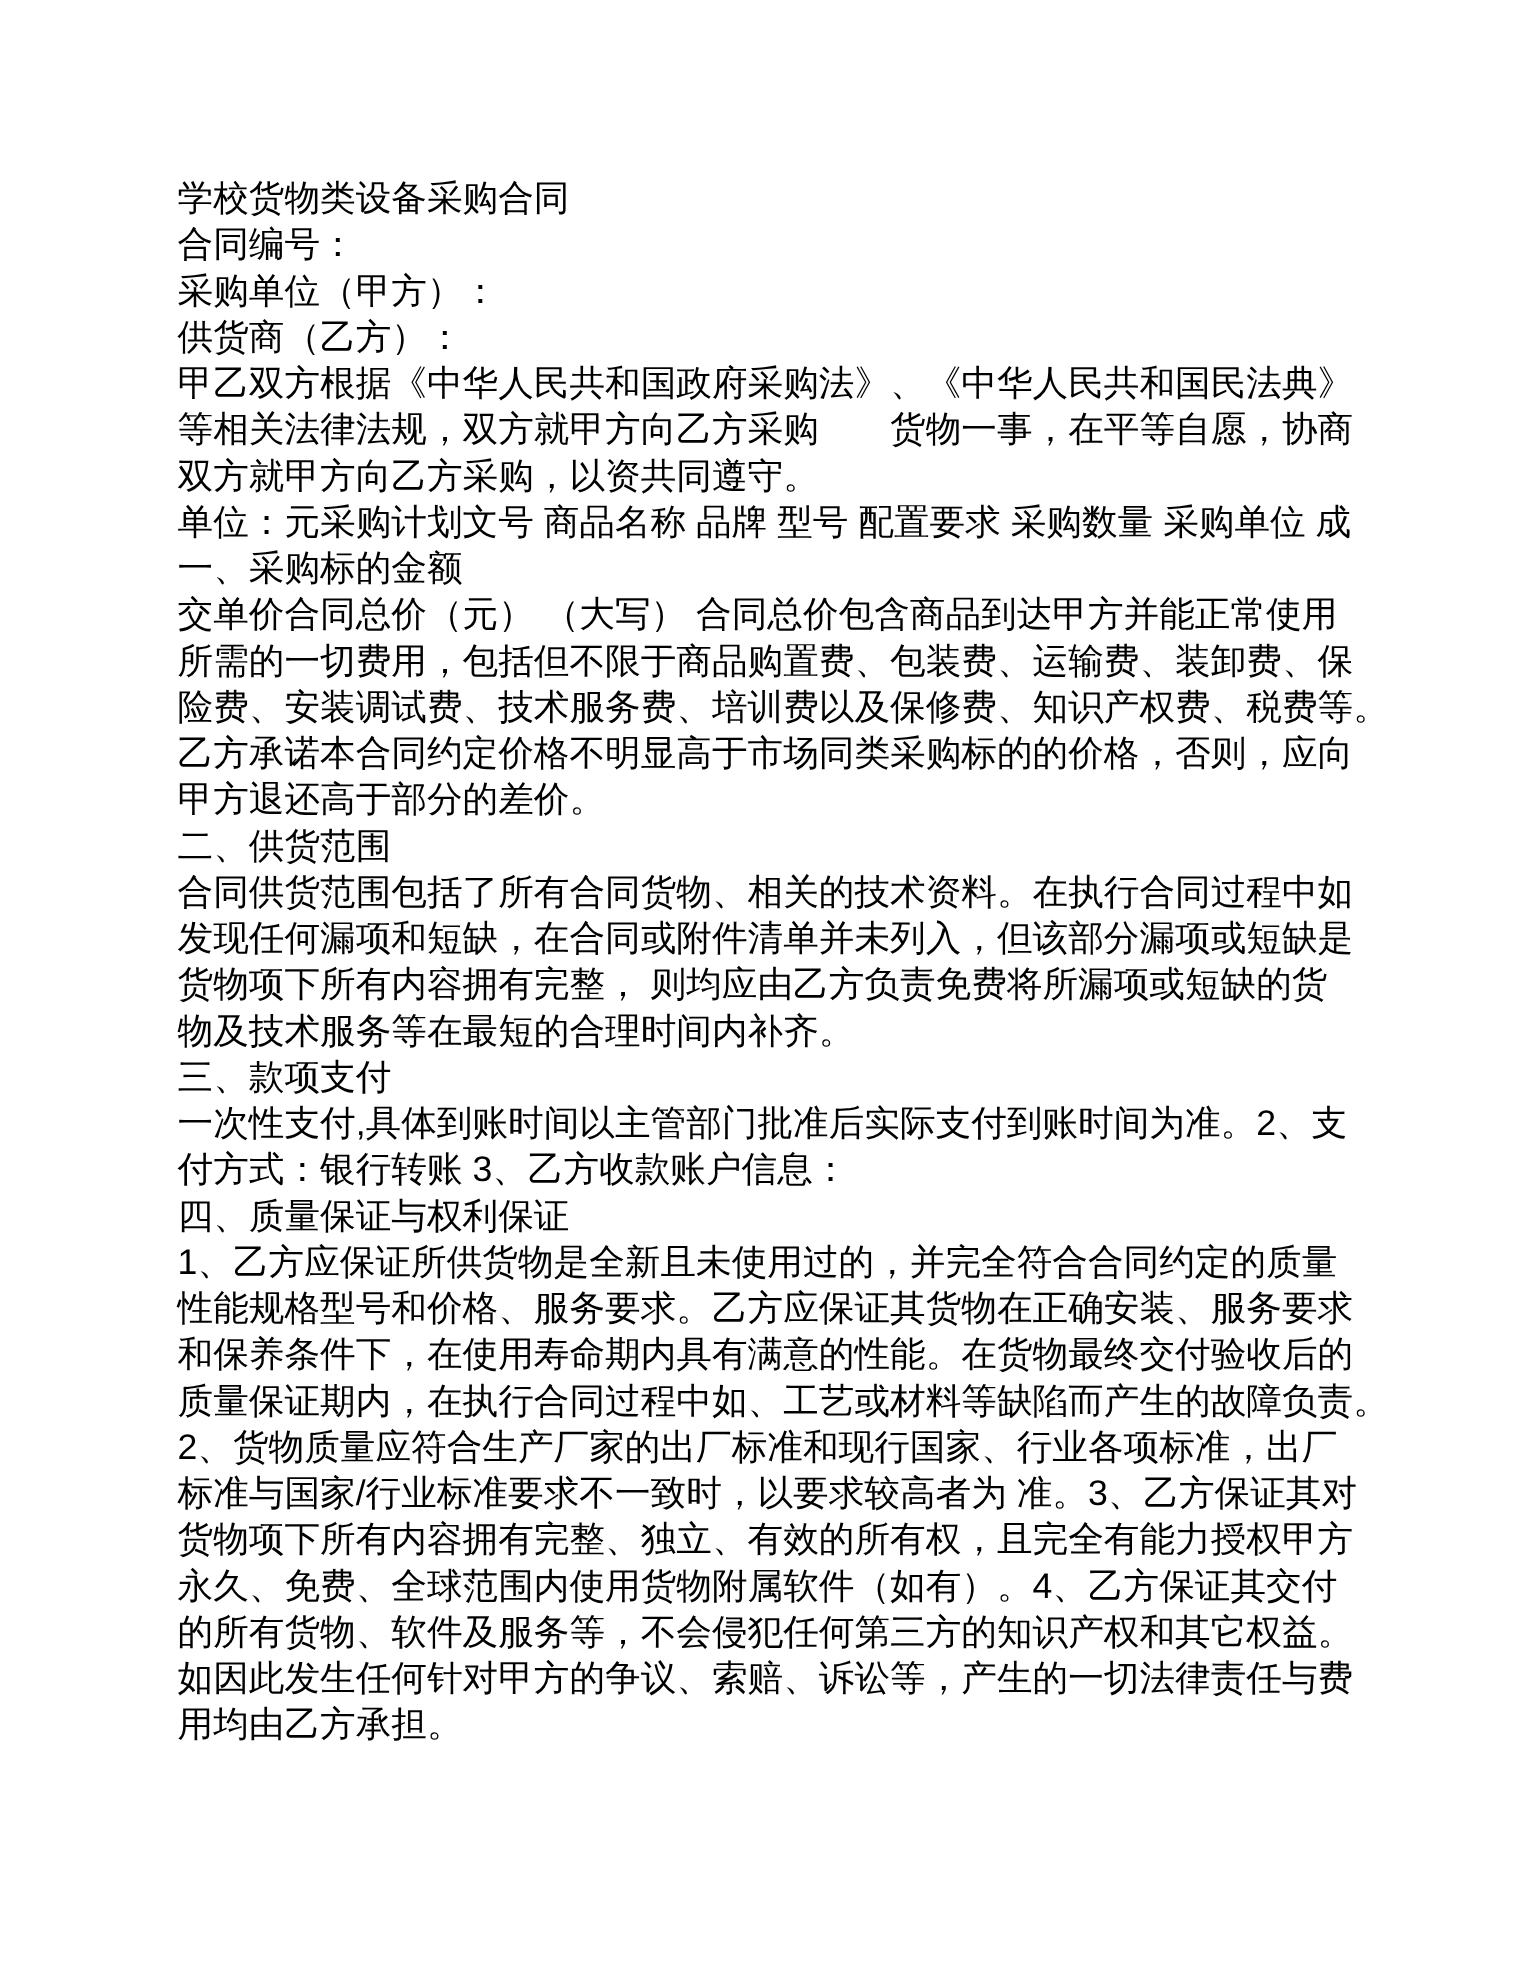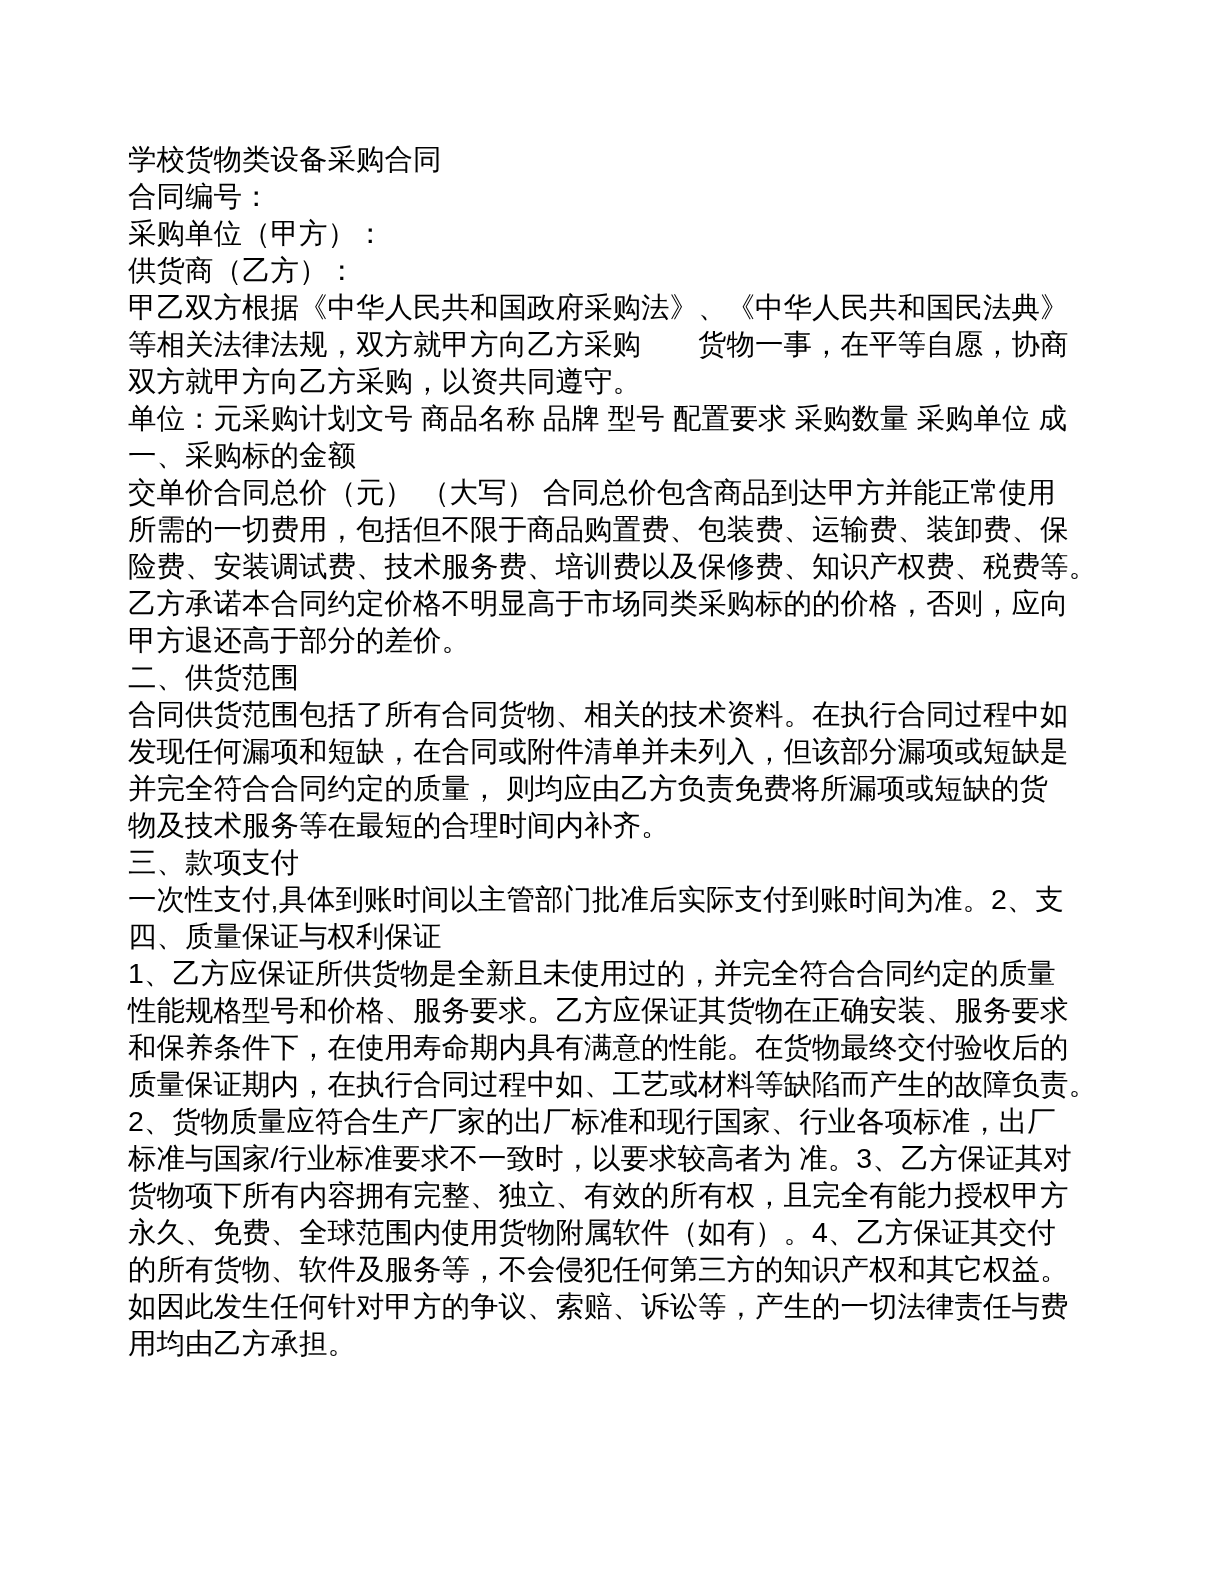--- a/index.html
+++ b/index.html
@@ -9,21 +9,21 @@
   body {
     width: 1224px;
     height: 1584px;
     background: #ffffff;
     position: relative;
     overflow: hidden;
     font-family: "Liberation Sans", sans-serif;
   }
   .doc {
     position: absolute;
-    left: 128px;
+    left: 142px;
     top: 141px;
     width: 950px;
     color: #000000;
     font-size: 28.5px;
     line-height: 37px;
     font-weight: 400;
     letter-spacing: 0;
   }
   .line {
     white-space: pre;
@@ -46,24 +46,25 @@
       <div class="line">单位：元采购计划文号 商品名称 品牌 型号 配置要求 采购数量 采购单位 成</div>
       <div class="line">一、采购标的金额</div>
       <div class="line">交单价合同总价（元） （大写） 合同总价包含商品到达甲方并能正常使用</div>
       <div class="line">所需的一切费用，包括但不限于商品购置费、包装费、运输费、装卸费、保</div>
       <div class="line">险费、安装调试费、技术服务费、培训费以及保修费、知识产权费、税费等。</div>
       <div class="line">乙方承诺本合同约定价格不明显高于市场同类采购标的的价格，否则，应向</div>
       <div class="line">甲方退还高于部分的差价。</div>
       <div class="line">二、供货范围</div>
       <div class="line">合同供货范围包括了所有合同货物、相关的技术资料。在执行合同过程中如</div>
       <div class="line">发现任何漏项和短缺，在合同或附件清单并未列入，但该部分漏项或短缺是</div>
-      <div class="line">并完全符合合同约定的质量， 则均应由乙方负责免费将所漏项或短缺的货</div>
+      <div class="line">货物项下所有内容拥有完整， 则均应由乙方负责免费将所漏项或短缺的货</div>
       <div class="line">物及技术服务等在最短的合理时间内补齐。</div>
       <div class="line">三、款项支付</div>
       <div class="line">一次性支付,具体到账时间以主管部门批准后实际支付到账时间为准。2、支</div>
+      <div class="line">付方式：银行转账 3、乙方收款账户信息：</div>
       <div class="line">四、质量保证与权利保证</div>
       <div class="line">1、乙方应保证所供货物是全新且未使用过的，并完全符合合同约定的质量</div>
       <div class="line">性能规格型号和价格、服务要求。乙方应保证其货物在正确安装、服务要求</div>
       <div class="line">和保养条件下，在使用寿命期内具有满意的性能。在货物最终交付验收后的</div>
       <div class="line">质量保证期内，在执行合同过程中如、工艺或材料等缺陷而产生的故障负责。</div>
       <div class="line">2、货物质量应符合生产厂家的出厂标准和现行国家、行业各项标准，出厂</div>
       <div class="line">标准与国家/行业标准要求不一致时，以要求较高者为 准。3、乙方保证其对</div>
       <div class="line">货物项下所有内容拥有完整、独立、有效的所有权，且完全有能力授权甲方</div>
       <div class="line">永久、免费、全球范围内使用货物附属软件（如有）。4、乙方保证其交付</div>
       <div class="line">的所有货物、软件及服务等，不会侵犯任何第三方的知识产权和其它权益。</div>

